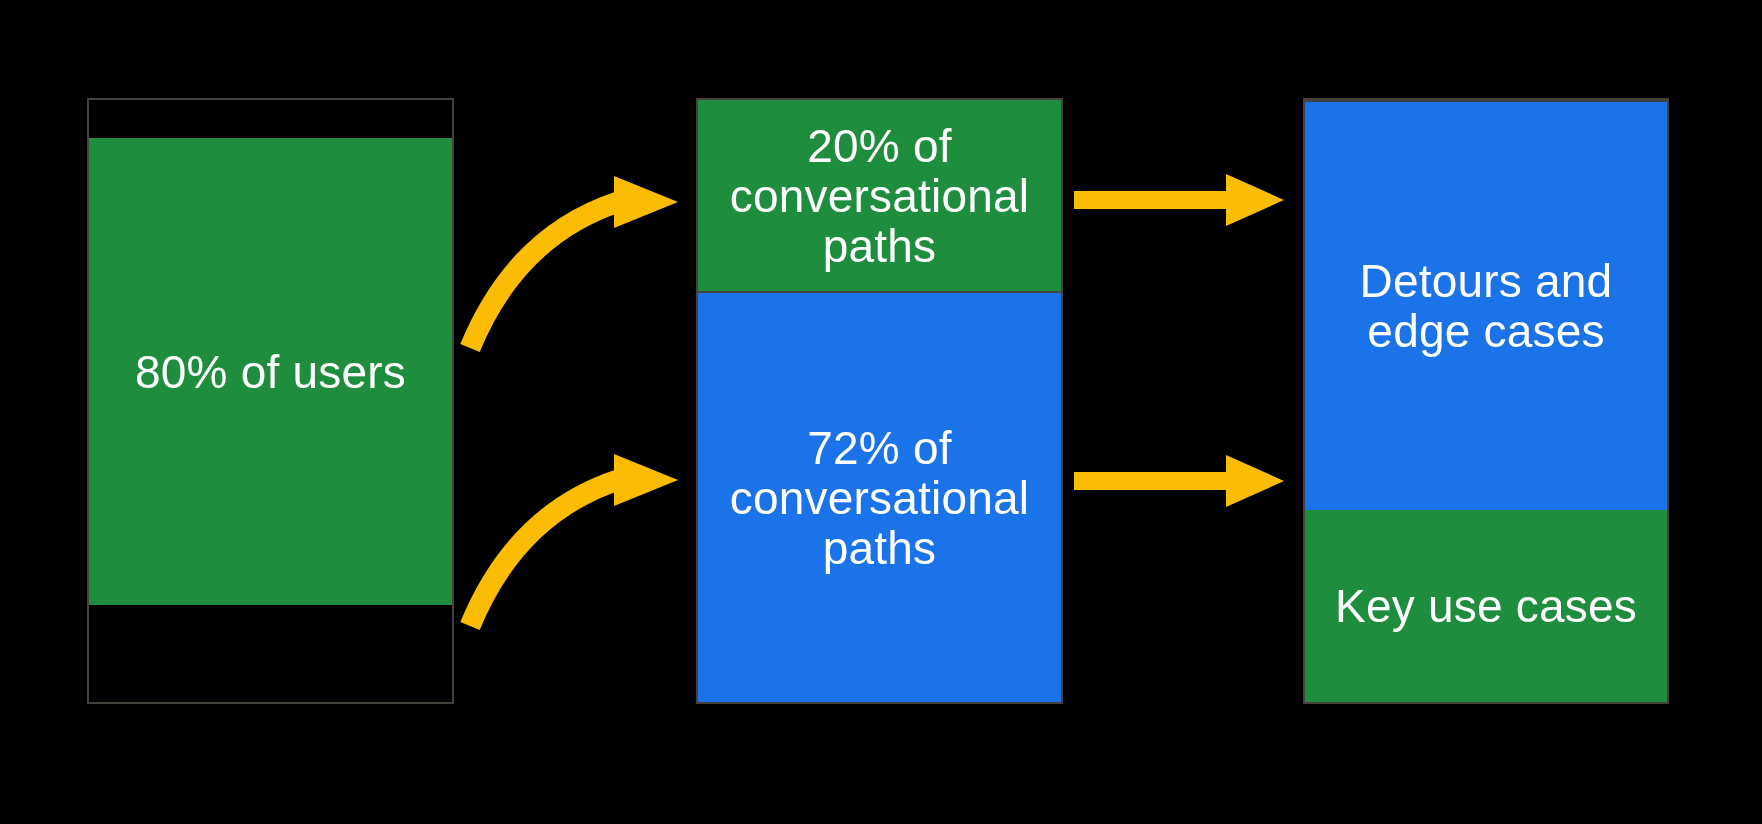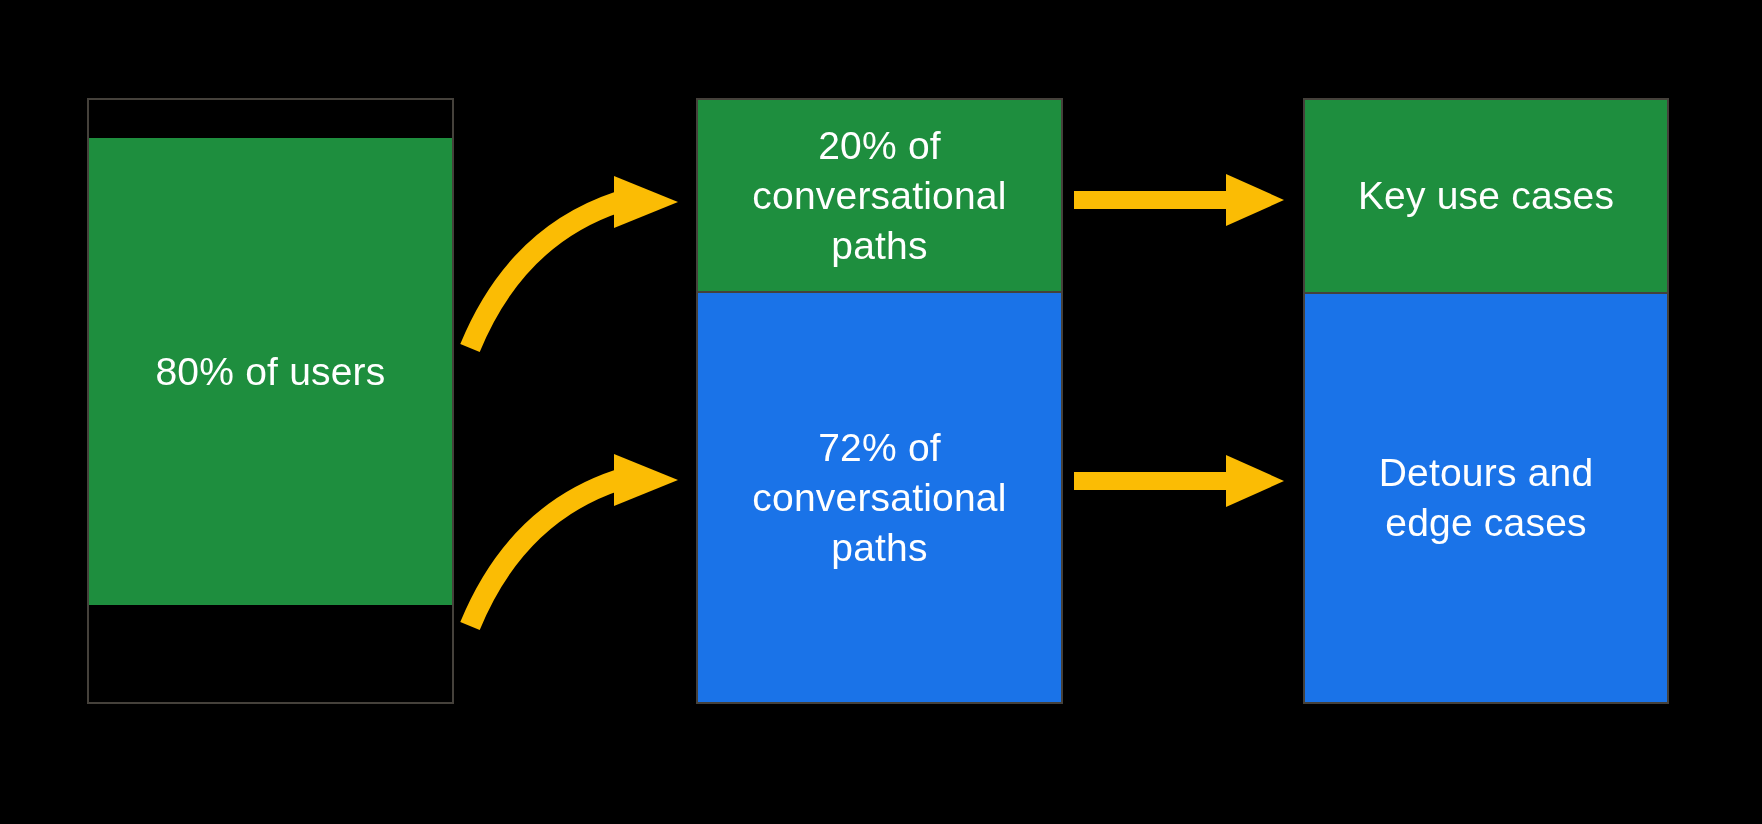--- a/index.html
+++ b/index.html
@@ -41,21 +41,21 @@
   .segment.green { background: #1e8e3e; }
   .segment.blue  { background: #1a73e8; }
   .segment.bottom { border-top: 2px solid #45413b; flex: 1 1 auto; }
 
   .seg-users-green { height: 467px; margin-top: 38px; }
   .seg-paths-green { height: 191px; }
   .seg-cases-green { height: 192px; }
 
   .label {
     color: #ffffff;
-    font-size: 39px;
+    font-size: 46px;
     line-height: 50px;
     font-weight: 500;
     letter-spacing: 0.2px;
   }
   .lbl-mid    { max-width: 312px; }
   .lbl-narrow { max-width: 278px; }
 
   .arrow {
     position: absolute;
   }
@@ -96,21 +96,21 @@
   <svg class="arrow arrow-straight-top" width="210" height="56" viewBox="0 0 210 56" aria-hidden="true">
     <rect x="0" y="19" width="154" height="18" fill="#fbbc04"></rect>
     <polygon points="152,2 152,54 210,28" fill="#fbbc04"></polygon>
   </svg>
   <svg class="arrow arrow-straight-bottom" width="210" height="56" viewBox="0 0 210 56" aria-hidden="true">
     <rect x="0" y="19" width="154" height="18" fill="#fbbc04"></rect>
     <polygon points="152,2 152,54 210,28" fill="#fbbc04"></polygon>
   </svg>
 
   <div class="column col-cases">
+    <div class="segment blue bottom">
+      <span class="label lbl-narrow">Detours and edge cases</span>
+    </div>
     <div class="segment green seg-cases-green">
       <span class="label">Key use cases</span>
-    </div>
-    <div class="segment blue bottom">
-      <span class="label lbl-narrow">Detours and edge cases</span>
     </div>
   </div>
 
 </div>
 
 </body></html>

